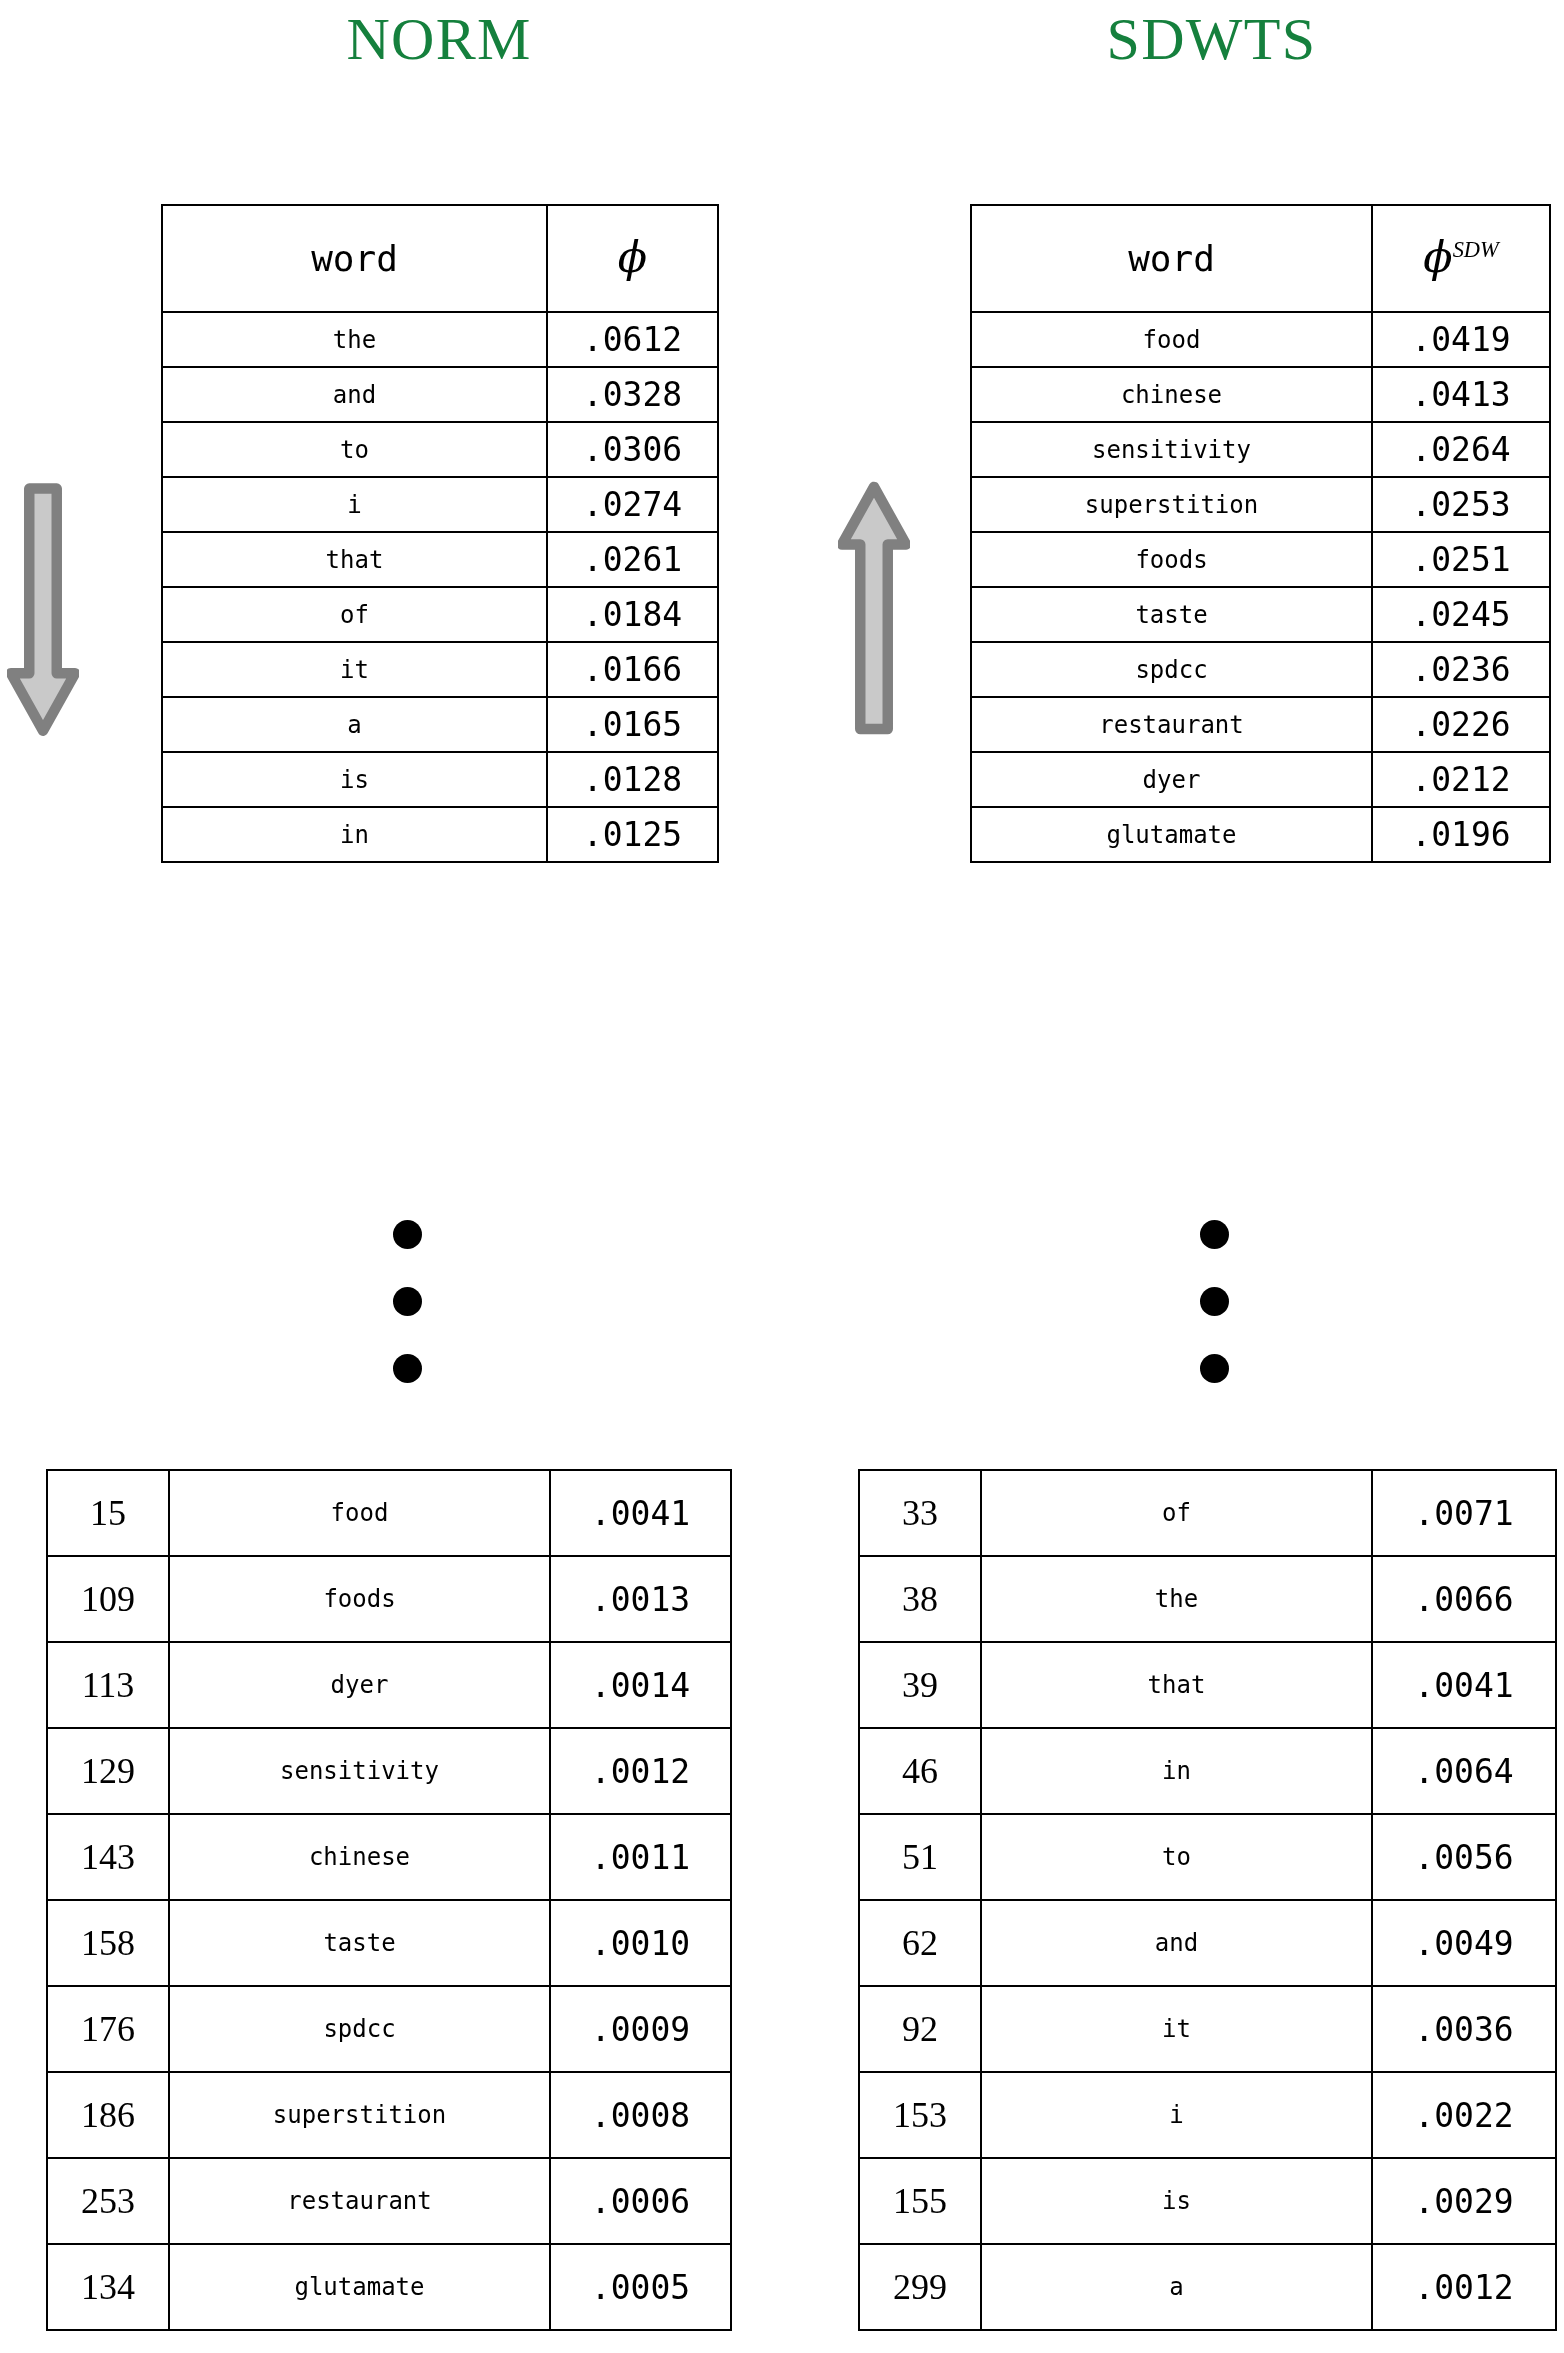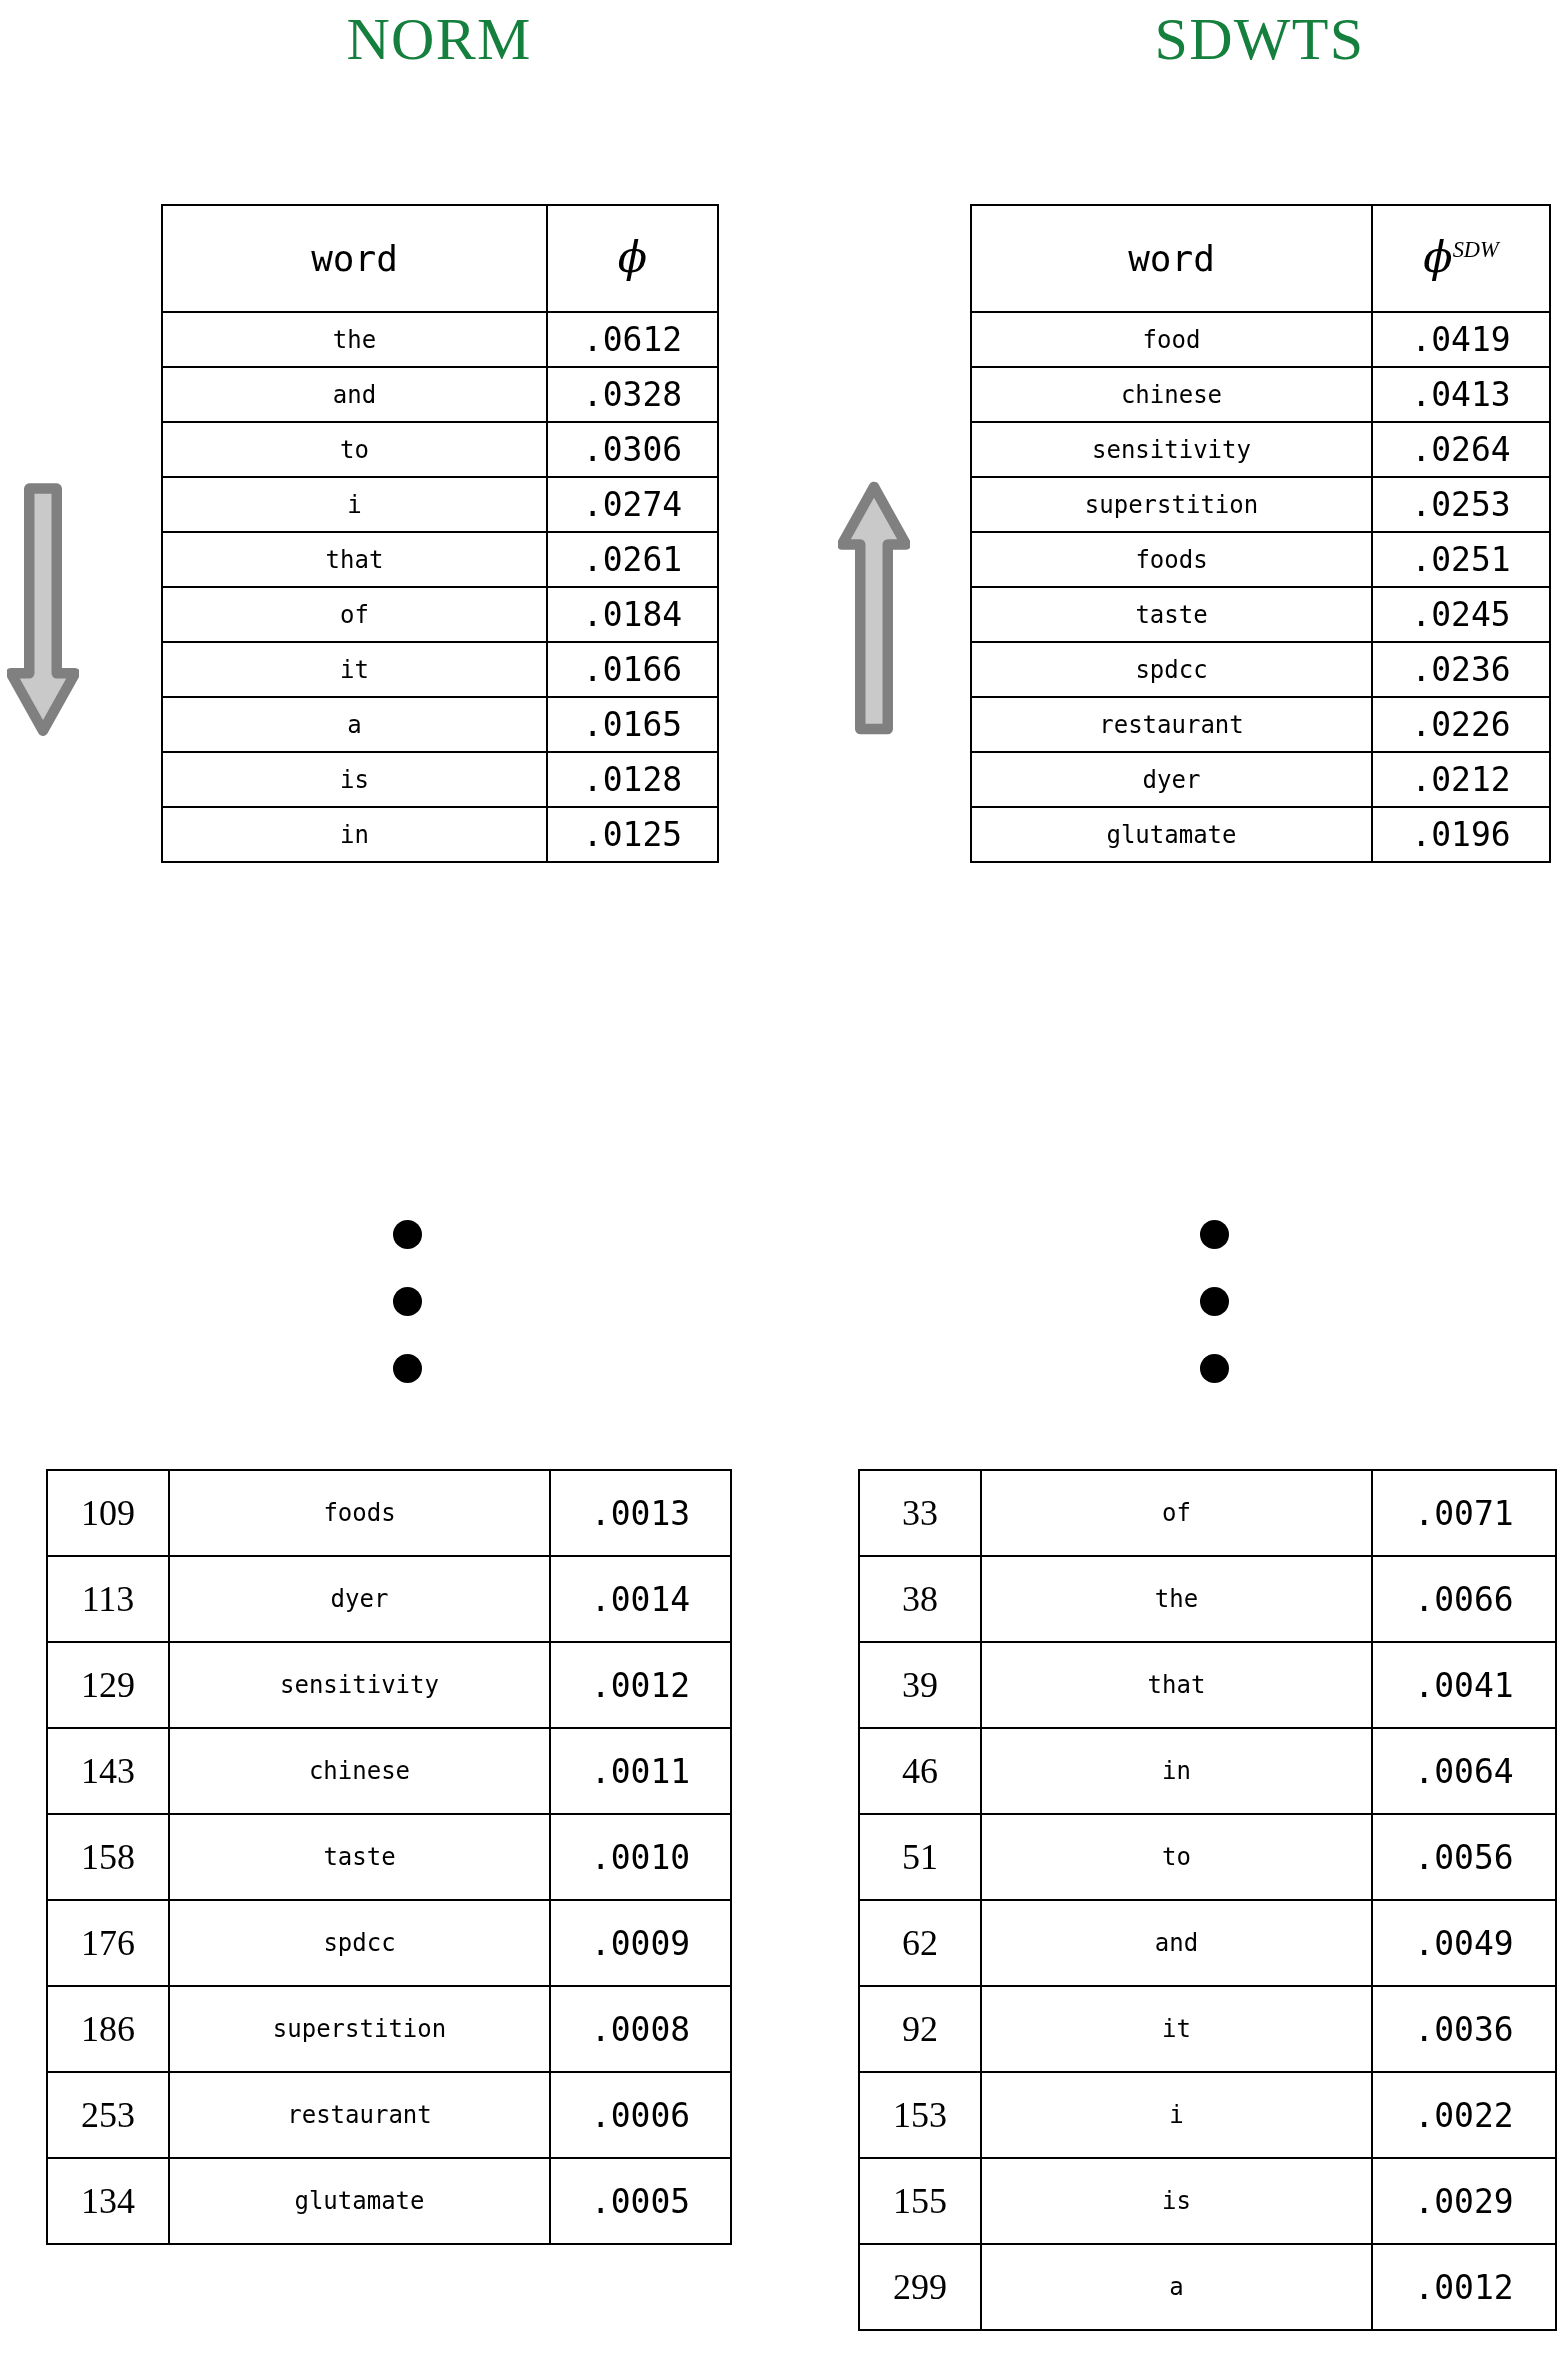--- a/index.html
+++ b/index.html
@@ -19,21 +19,21 @@
     position: absolute;
     font-family: "Liberation Serif", serif;
     font-size: 60px;
     font-weight: 400;
     letter-spacing: 1.3px;
     color: #15803d;
     text-align: center;
     white-space: nowrap;
   }
   #title-norm { left: 161px; top: 5.3px; width: 556px; }
-  #title-sdwts { left: 970px; top: 5.3px; width: 579px; }
+  #title-sdwts { left: 922px; top: 5.3px; width: 579px; }
 
   
   .tbl {
     position: absolute;
     border-collapse: collapse;
     table-layout: fixed;
     background: #0369a1;
   }
   .tbl td {
     border: 2.6px solid #000;
@@ -248,20 +248,25 @@
 </div>
 
 <table class="tbl" id="tbl-norm-bot">
   <colgroup>
       <col style="width:122px">
       <col style="width:381px">
       <col style="width:181px">
     </colgroup>
   <tbody>
     <tr class="data">
+      <td class="rank">15</td>
+      <td class="word">food</td>
+      <td class="val">.0041</td>
+    </tr>
+    <tr class="data">
       <td class="rank">109</td>
       <td class="word">foods</td>
       <td class="val">.0013</td>
     </tr>
     <tr class="data">
       <td class="rank">113</td>
       <td class="word">dyer</td>
       <td class="val">.0014</td>
     </tr>
     <tr class="data">

